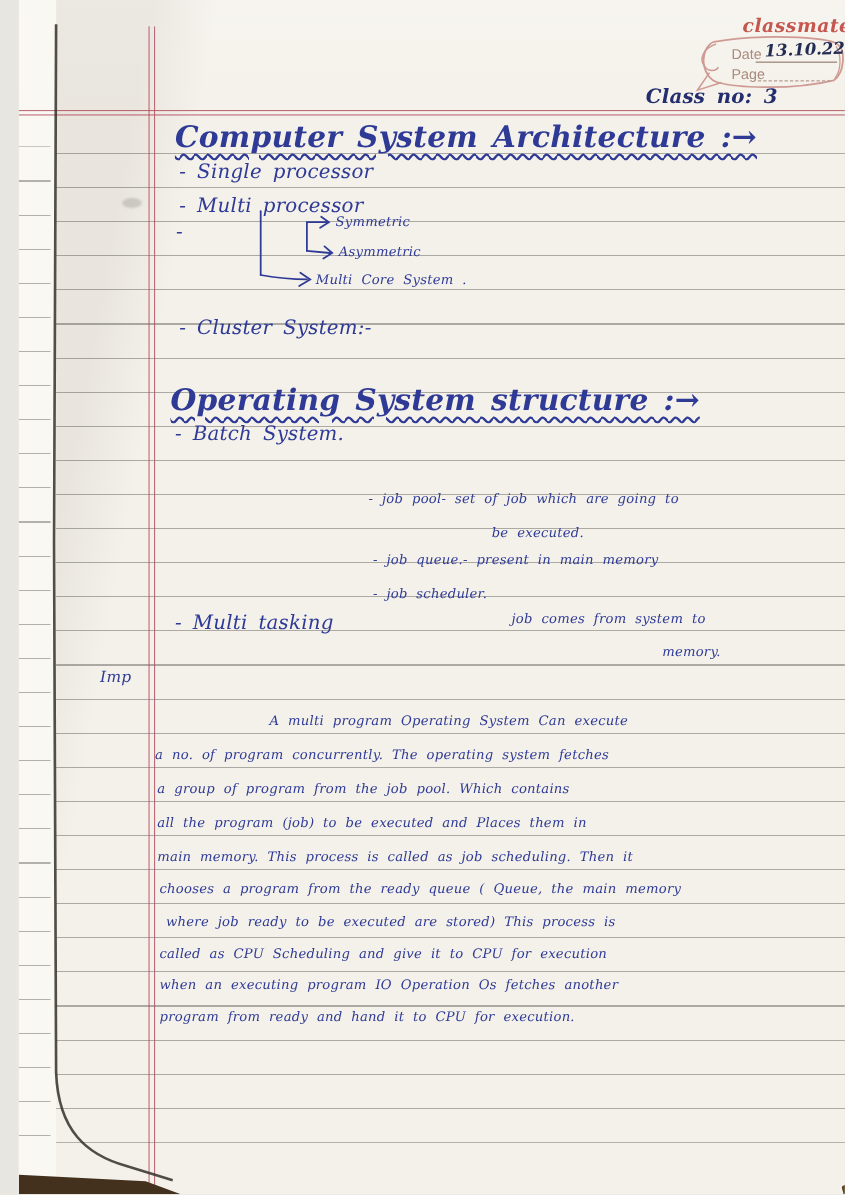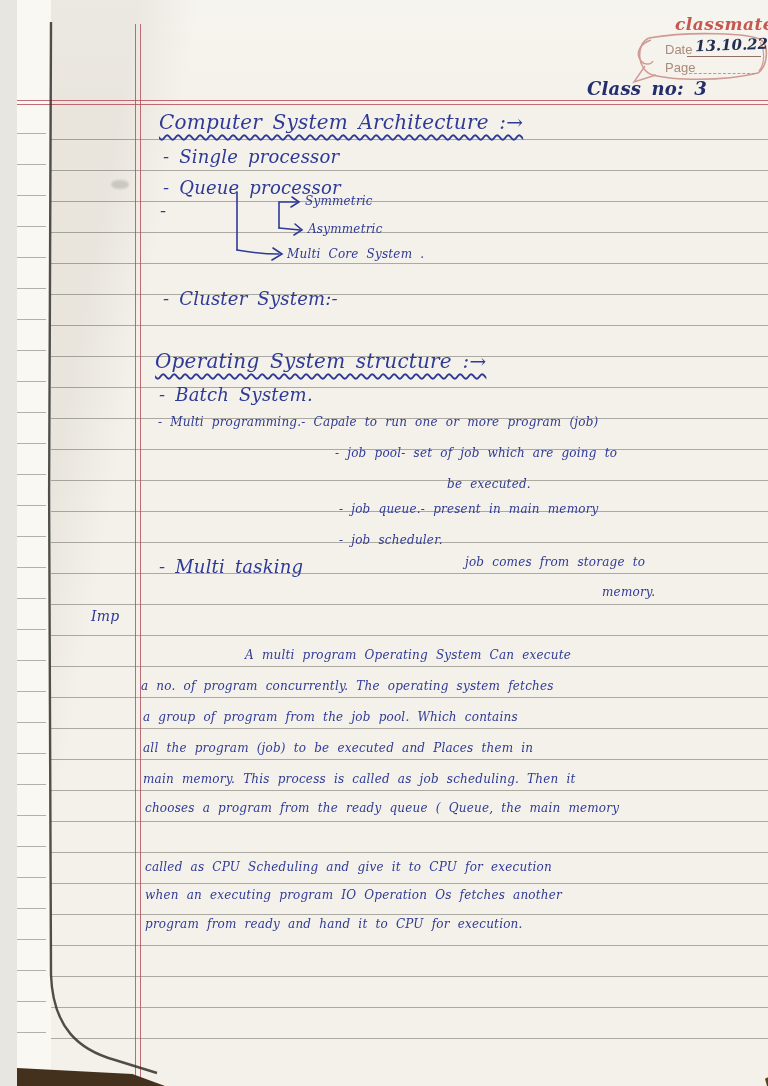--- a/index.html
+++ b/index.html
@@ -15,21 +15,21 @@
   .underpage{position:absolute;left:0;top:0;width:34px;height:1086px;background:#faf8f3;}
   .rule-stubs{position:absolute;left:0;top:133px;width:29px;height:900px;
     background:repeating-linear-gradient(to bottom, rgba(70,70,64,.40) 0 1px, transparent 1px 31px);}
   .rules{position:absolute;left:34px;top:139px;width:726px;height:900px;
     background:repeating-linear-gradient(to bottom, rgba(70,70,64,.42) 0 1px, transparent 1px 31px);}
   .hred{position:absolute;left:0;width:768px;height:1px;background:rgba(176,74,88,.8);}
   .vred{position:absolute;top:24px;width:1px;height:1058px;background:rgba(176,74,88,.8);}
   .ink{position:absolute;white-space:nowrap;color:#2e3a96;
     font:italic 18px "DejaVu Serif", serif;word-spacing:4px;letter-spacing:.2px;}
   .sm{font-size:12px;}
-  .heading{font-weight:normal;font-size:20px;
+  .heading{font-weight:bold;font-size:27px;
     text-decoration:underline;text-decoration-style:wavy;
     text-decoration-thickness:1.5px;text-underline-offset:5px;}
   .navy{color:#242e6e;font-weight:bold;}
   .brand{position:absolute;left:658px;top:14px;color:#c4574e;
     font:bold italic 17px "DejaVu Serif", serif;letter-spacing:.5px;}
   .formlabel{position:absolute;color:#a98a7c;font:13px "Liberation Sans", sans-serif;}
   .dateval{position:absolute;left:678px;top:36px;color:#232d52;
     font:bold italic 15px "DejaVu Serif", serif;transform:rotate(-2deg);}
   .dateline{position:absolute;left:670px;top:56px;width:74px;border-bottom:1px solid #8f7265;}
   .pageline{position:absolute;left:672px;top:73px;width:66px;border-bottom:1px dashed #b59c90;}
@@ -72,21 +72,21 @@
   <div class="dateline"></div>
   <div class="formlabel" style="left:648px;top:60px">Page</div>
   <div class="pageline"></div>
   <svg width="14" height="14" style="left:750px;top:10px">
     <path d="M3,10 L8,3 L7,10 L12,6" fill="none" stroke="#6b5a3a" stroke-width="1.2"></path>
   </svg>
   <div class="ink navy" style="left:570px;top:78px">Class no: 3</div>
 
   <div class="ink heading" style="left:142px;top:110px">Computer System Architecture :→</div>
   <div class="ink" style="left:146px;top:146px">- Single processor</div>
-  <div class="ink" style="left:146px;top:177px">- Queue processor</div>
+  <div class="ink" style="left:146px;top:177px">- Multi processor</div>
   <div class="ink" style="left:143px;top:200px">-</div>
 
   <svg width="85" height="74" style="left:212px;top:190px" viewBox="0 0 85 74">
     <g fill="none" stroke="#2e3a96" stroke-width="1.6" stroke-linecap="round">
       <path d="M8,2 L8,60"></path>
       <path d="M8,60 C25,63 38,64 50,64"></path>
       <path d="M44,58 L53,64 L43,70"></path>
       <path d="M50,38 L50,12 L68,12"></path>
       <path d="M63,7 L70,12 L62,17"></path>
       <path d="M50,38 L71,40"></path>
@@ -94,35 +94,35 @@
     </g>
   </svg>
   <div class="ink sm" style="left:288px;top:194px">Symmetric</div>
   <div class="ink sm" style="left:291px;top:222px">Asymmetric</div>
   <div class="ink sm" style="left:270px;top:247px">Multi Core System .</div>
 
   <div class="ink" style="left:146px;top:288px">- Cluster System:-</div>
 
   <div class="ink heading" style="left:138px;top:349px">Operating System structure :→</div>
   <div class="ink" style="left:142px;top:384px">- Batch System.</div>
-  <div class="ink sm" style="left:141px;top:415px">- Multi programming.- Capale to run one or more program (job)</div>
   <div class="ink sm" style="left:318px;top:446px">- job pool- set of job which are going to</div>
   <div class="ink sm" style="left:430px;top:477px">be executed.</div>
   <div class="ink sm" style="left:322px;top:502px">- job queue.- present in main memory</div>
   <div class="ink sm" style="left:322px;top:533px">- job scheduler.</div>
   <div class="ink" style="left:142px;top:556px">- Multi tasking</div>
-  <div class="ink sm" style="left:448px;top:555px">job comes from storage to</div>
+  <div class="ink sm" style="left:448px;top:555px">job comes from system to</div>
   <div class="ink sm" style="left:585px;top:585px">memory.</div>
 
   <div class="ink sm" style="left:74px;top:608px;font-size:14px">Imp</div>
   <div class="pencil"></div>
 
   <div class="ink sm" style="left:228px;top:648px">A multi program Operating System Can execute</div>
   <div class="ink sm" style="left:124px;top:679px">a no. of program concurrently. The operating system fetches</div>
   <div class="ink sm" style="left:126px;top:710px">a group of program from the job pool. Which contains</div>
   <div class="ink sm" style="left:126px;top:772px">main memory. This process is called as job scheduling. Then it</div>
   <div class="ink sm" style="left:126px;top:741px">all the program (job) to be executed and Places them in</div>
   <div class="ink sm" style="left:128px;top:801px">chooses a program from the ready queue ( Queue, the main memory</div>
+  <div class="ink sm" style="left:134px;top:831px">where job ready to be executed are stored) This process is</div>
   <div class="ink sm" style="left:128px;top:860px">called as CPU Scheduling and give it to CPU for execution</div>
   <div class="ink sm" style="left:128px;top:888px">when an executing program IO Operation Os fetches another</div>
   <div class="ink sm" style="left:128px;top:917px">program from ready and hand it to CPU for execution.</div>
 
 </div>
 
 </body></html>

